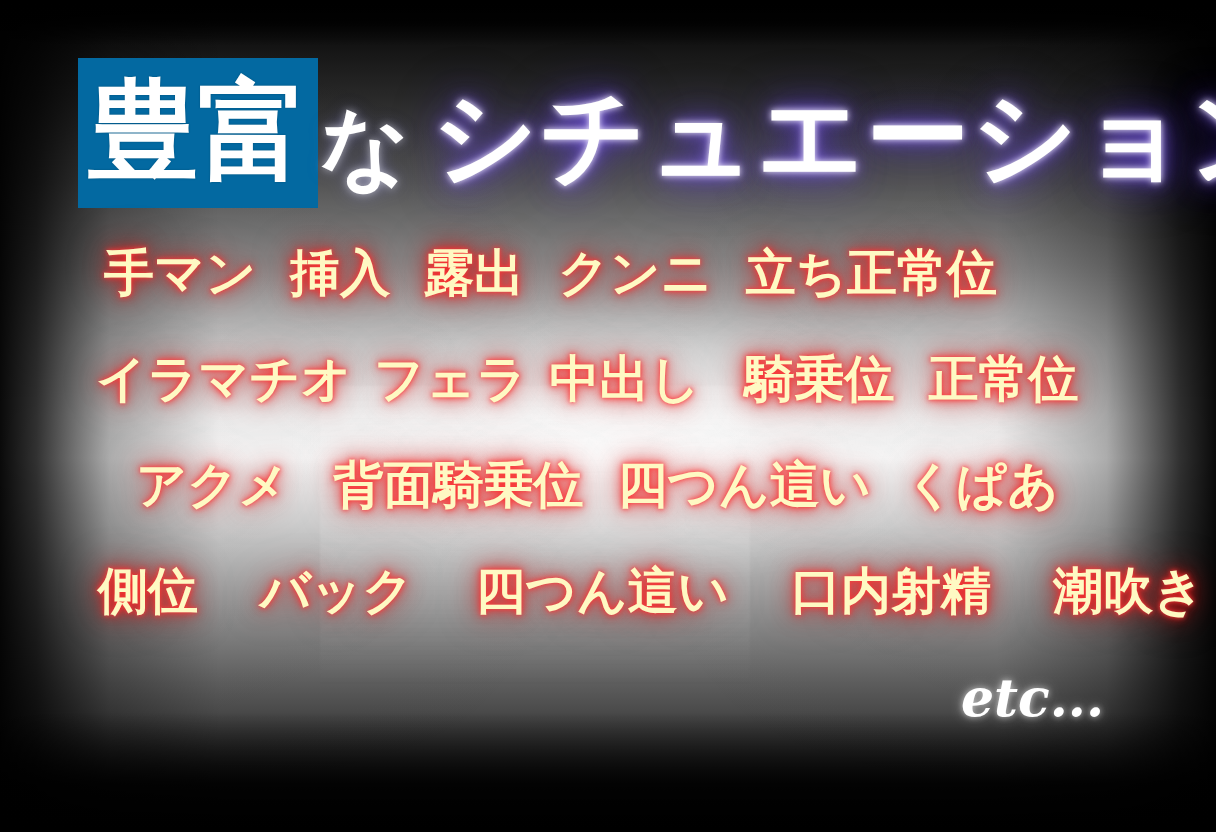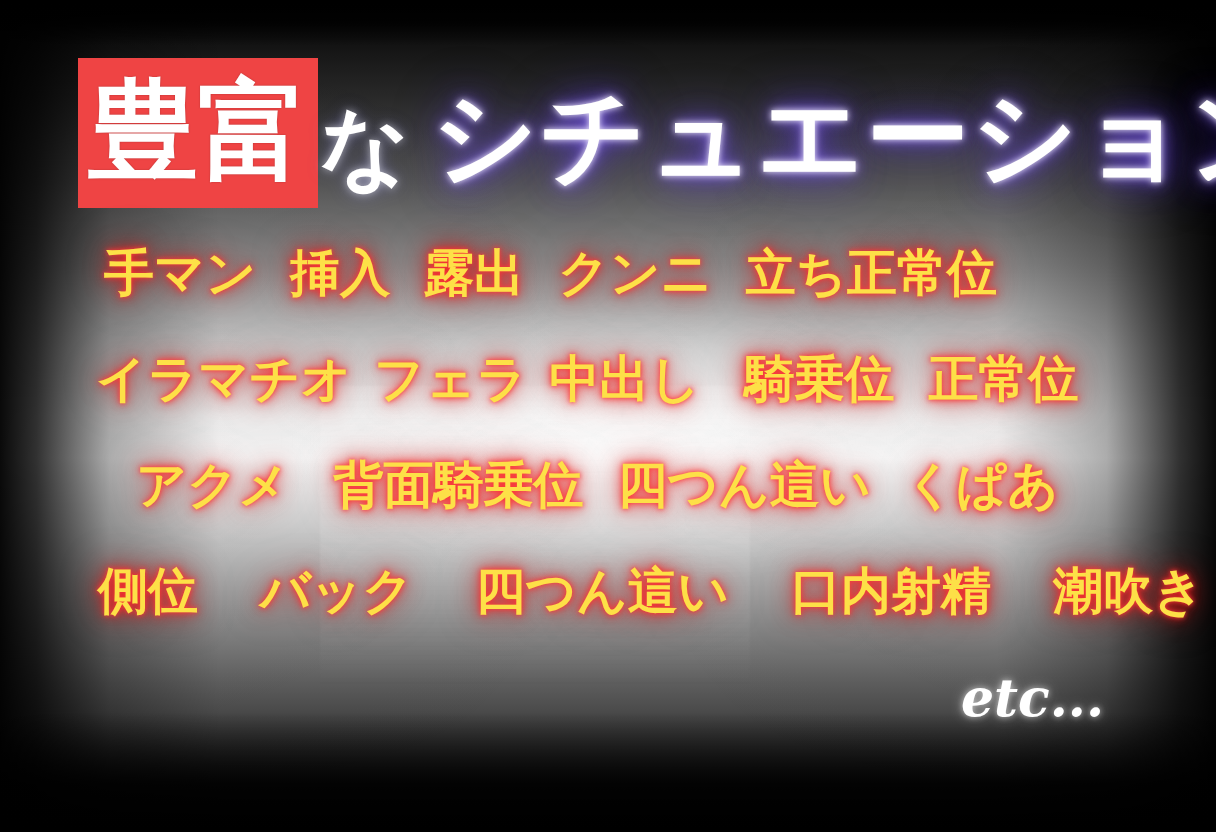--- a/index.html
+++ b/index.html
@@ -99,21 +99,21 @@
   
   .headline {
     position: absolute;
     left: 78px;
     top: 58px;
     display: flex;
     align-items: center;
     white-space: nowrap;
   }
   .headline-badge {
-    background: #ef4444;
+    background: #0369a1;
     color: #ffffff;
     font-size: 110px;
     line-height: 1;
     font-weight: 700;
     padding: 18px 10px 22px 10px;
     letter-spacing: 0px;
     font-family: "DejaVu Serif", "Liberation Serif", serif;
     text-shadow: 0 0 2px rgba(0,0,0,0.25);
   }
   .headline-na {
@@ -158,21 +158,21 @@
     padding-left: 100px;
     padding-right: 100px;
     height: 106px;
   }
   .tag-row.row-1 { padding-left: 104px; }
   .tag-row.row-2 { padding-left: 96px; }
   .tag-row.row-3 { padding-left: 100px; margin-left: 36px; }
   .tag-row.row-4 { padding-left: 98px; gap: 40px; }
 
   .tag {
-    color: #fde047;
+    color: #fef9c3;
     font-size: 50px;
     line-height: 1;
     font-weight: 700;
     font-family: "DejaVu Serif", "Liberation Serif", serif;
     margin-right: 34px;
     white-space: nowrap;
     text-shadow:
       0 0 4px rgba(255,60,60,0.95),
       0 0 10px rgba(255,30,30,0.85),
       0 0 22px rgba(220,0,0,0.70),

